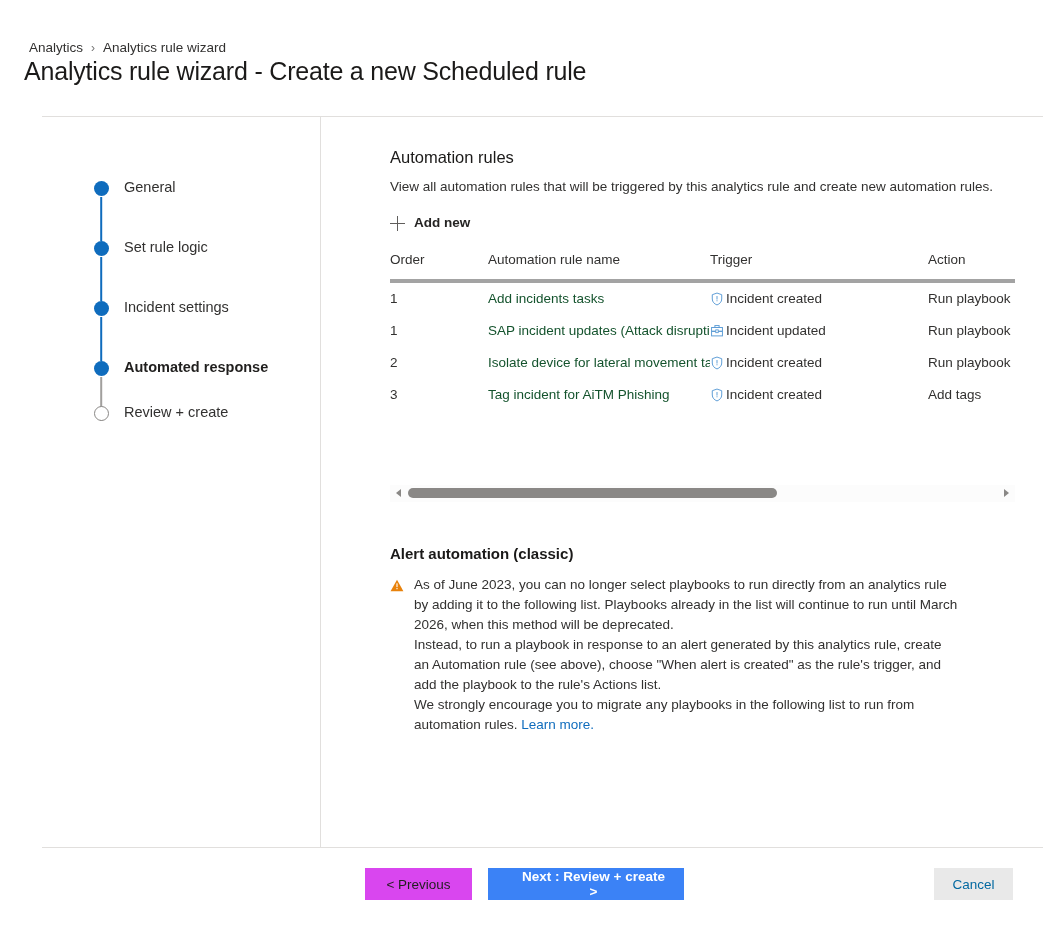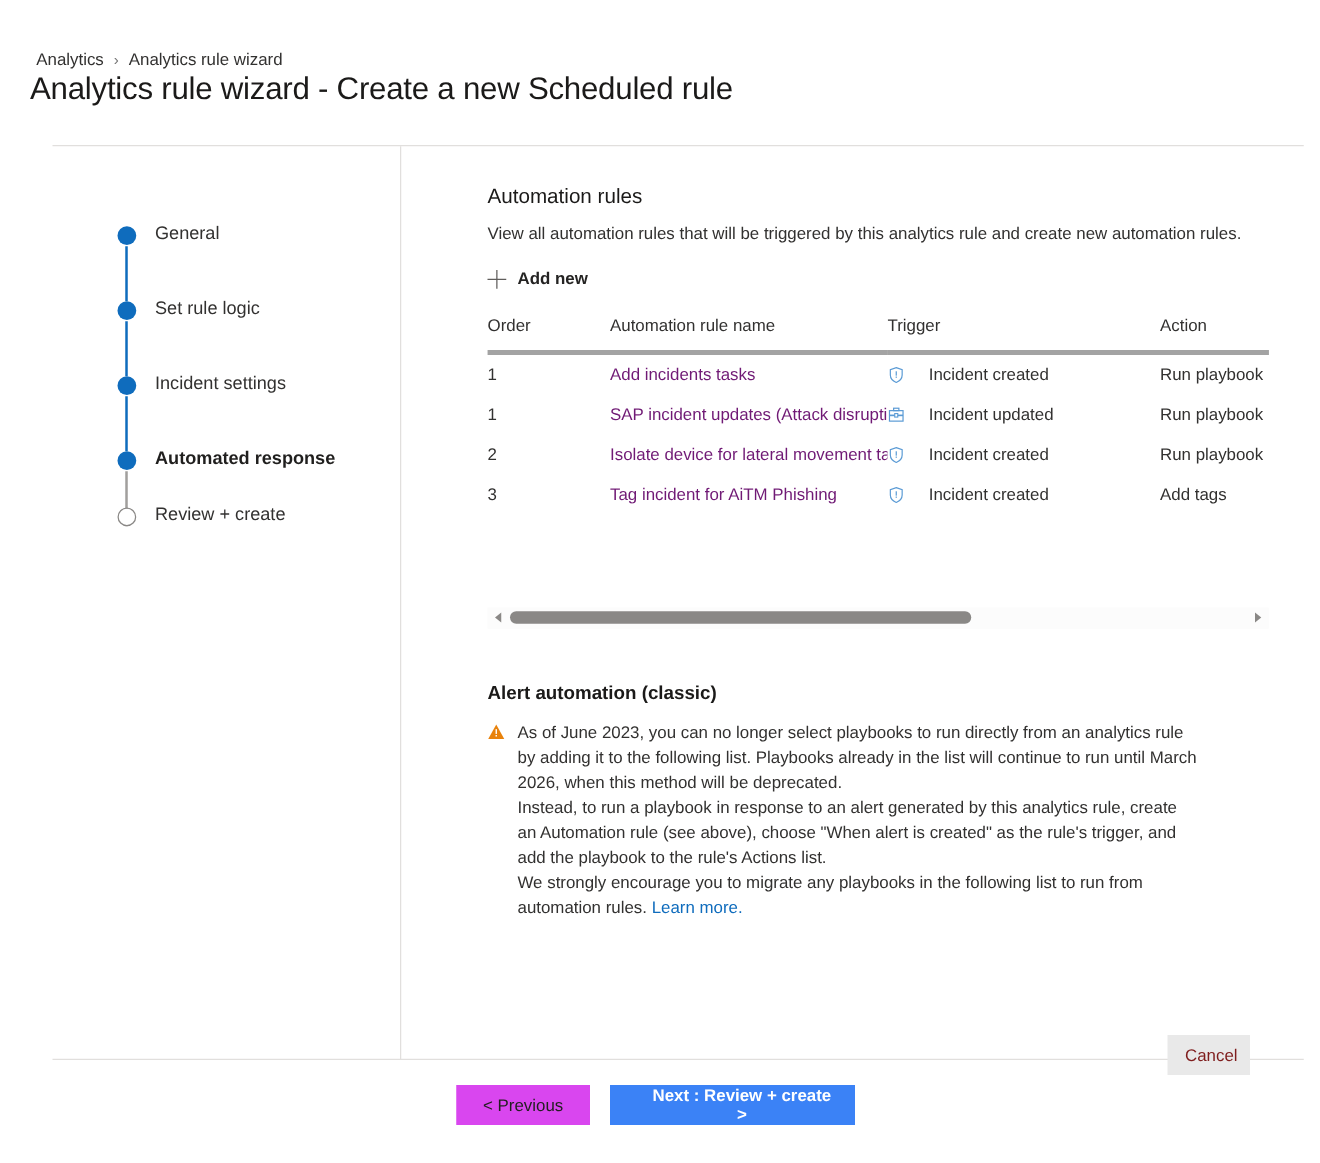--- a/index.html
+++ b/index.html
@@ -207,30 +207,30 @@
     height: 32px;
     vertical-align: middle;
     white-space: nowrap;
     overflow: hidden;
   }
   .col-order { width: 98px; }
   .col-name  { width: 222px; }
   .col-trigger { width: 218px; }
   .col-action { width: 222px; }
   .cell-link {
-    color: #701a75;
+    color: #14532d;
     cursor: pointer;
     display: block;
     overflow: hidden;
     white-space: nowrap;
   }
   .trigger-cell {
     display: flex;
     align-items: center;
-    gap: 19px;
+    gap: 2px;
   }
   .trigger-text { line-height: 18px; }
 
   svg.tr-icon { display: block; flex: 0 0 auto; }
 
   
   .hscroll {
     position: relative;
     width: 625px;
     height: 17px;
@@ -313,24 +313,24 @@
     left: 488px;
     top: 868px;
     width: 196px;
     background: #3b82f6;
     color: #ffffff;
     font-weight: 700;
     padding-left: 29px;
   }
   .btn-cancel {
     left: 934px;
-    top: 828px;
-    width: 66px;
+    top: 868px;
+    width: 79px;
     background: #e9e9e9;
-    color: #7f1d1d;
+    color: #0369a1;
   }
 </style>
 </head>
 <body>
 
 <div class="breadcrumb">
   <span class="crumb link">Analytics</span>
   <span class="sep">›</span>
   <span class="crumb">Analytics rule wizard</span>
 </div>

